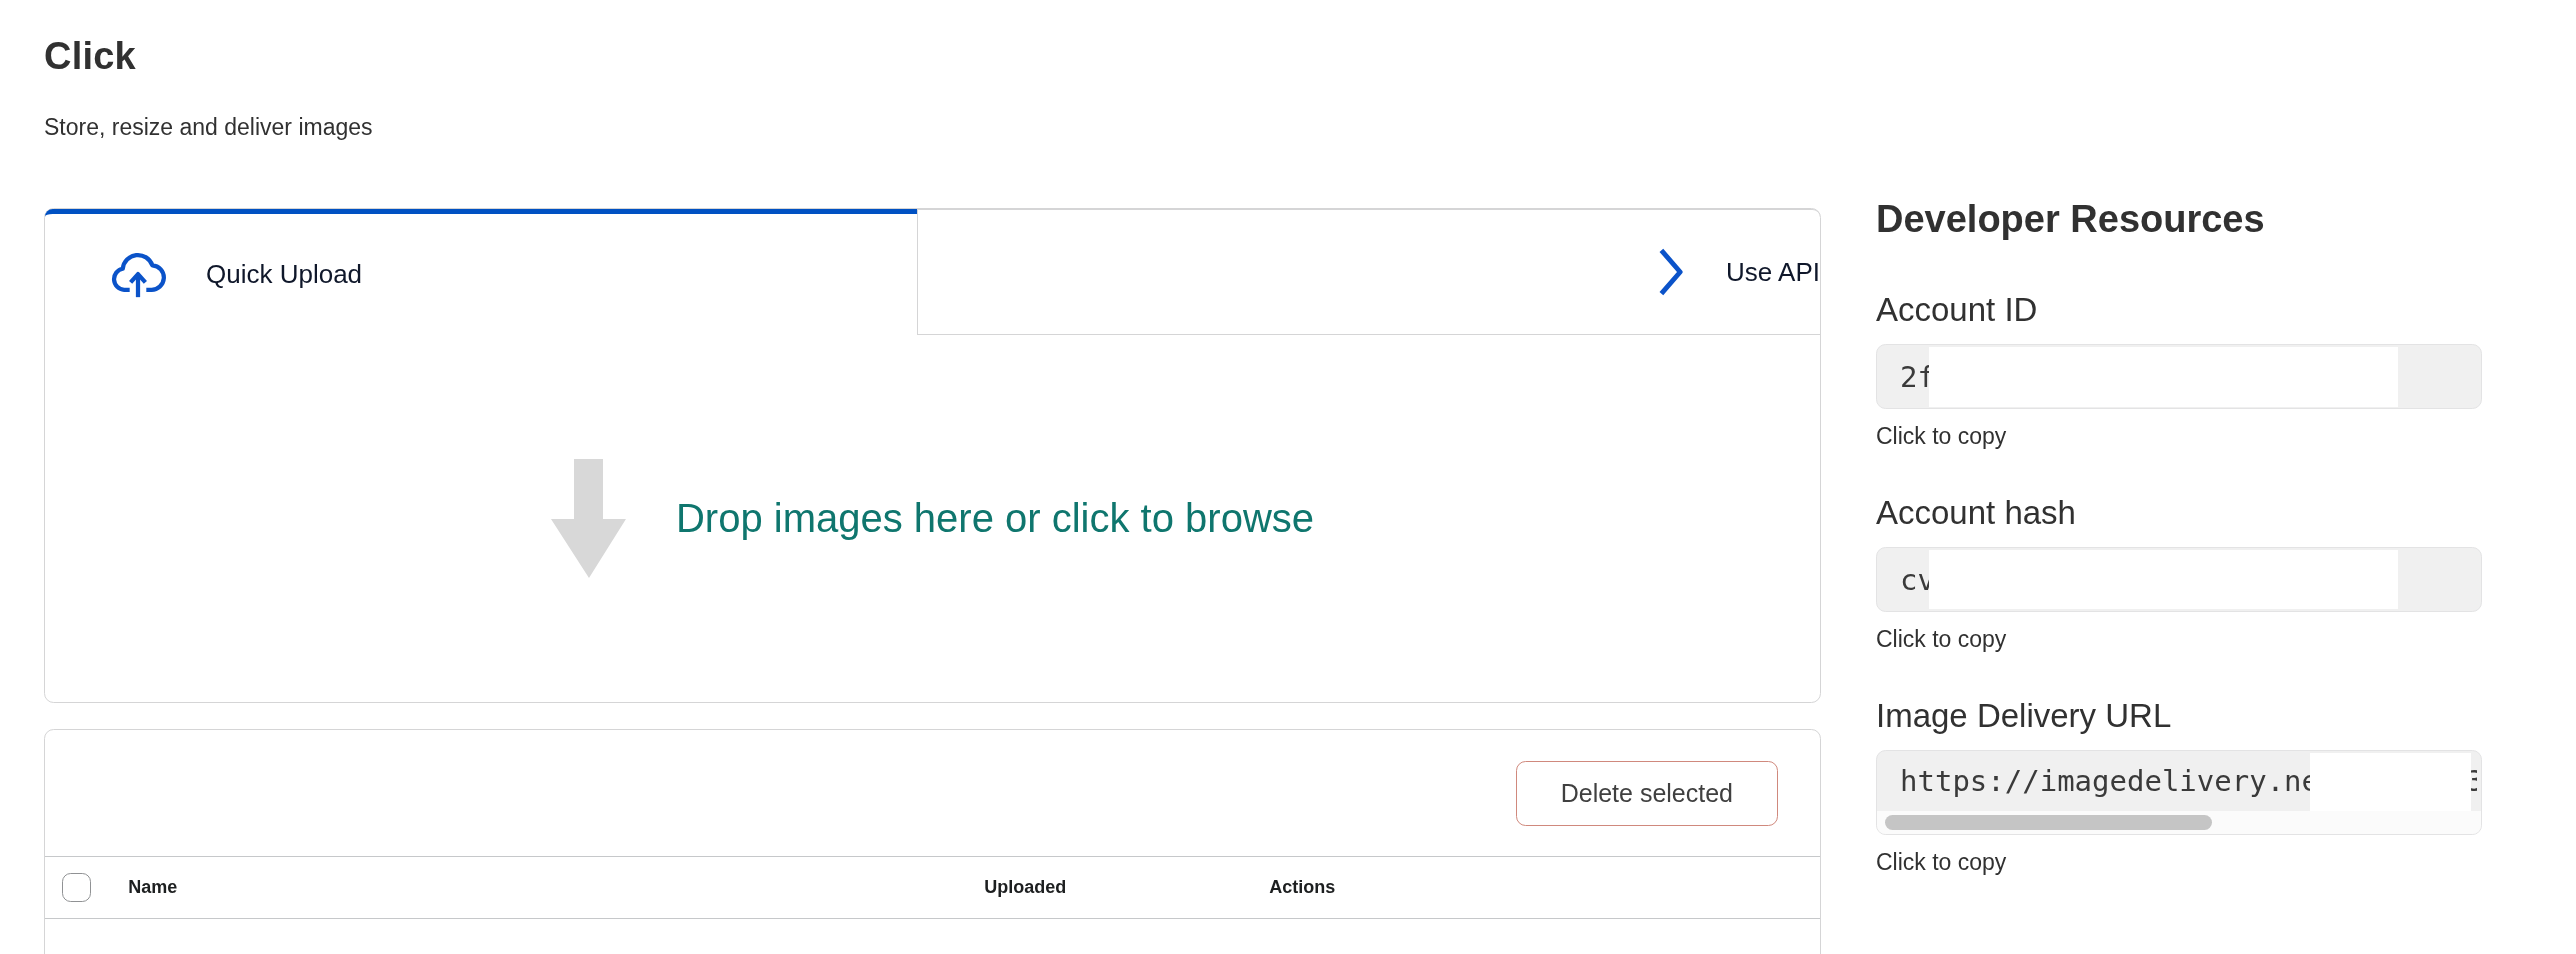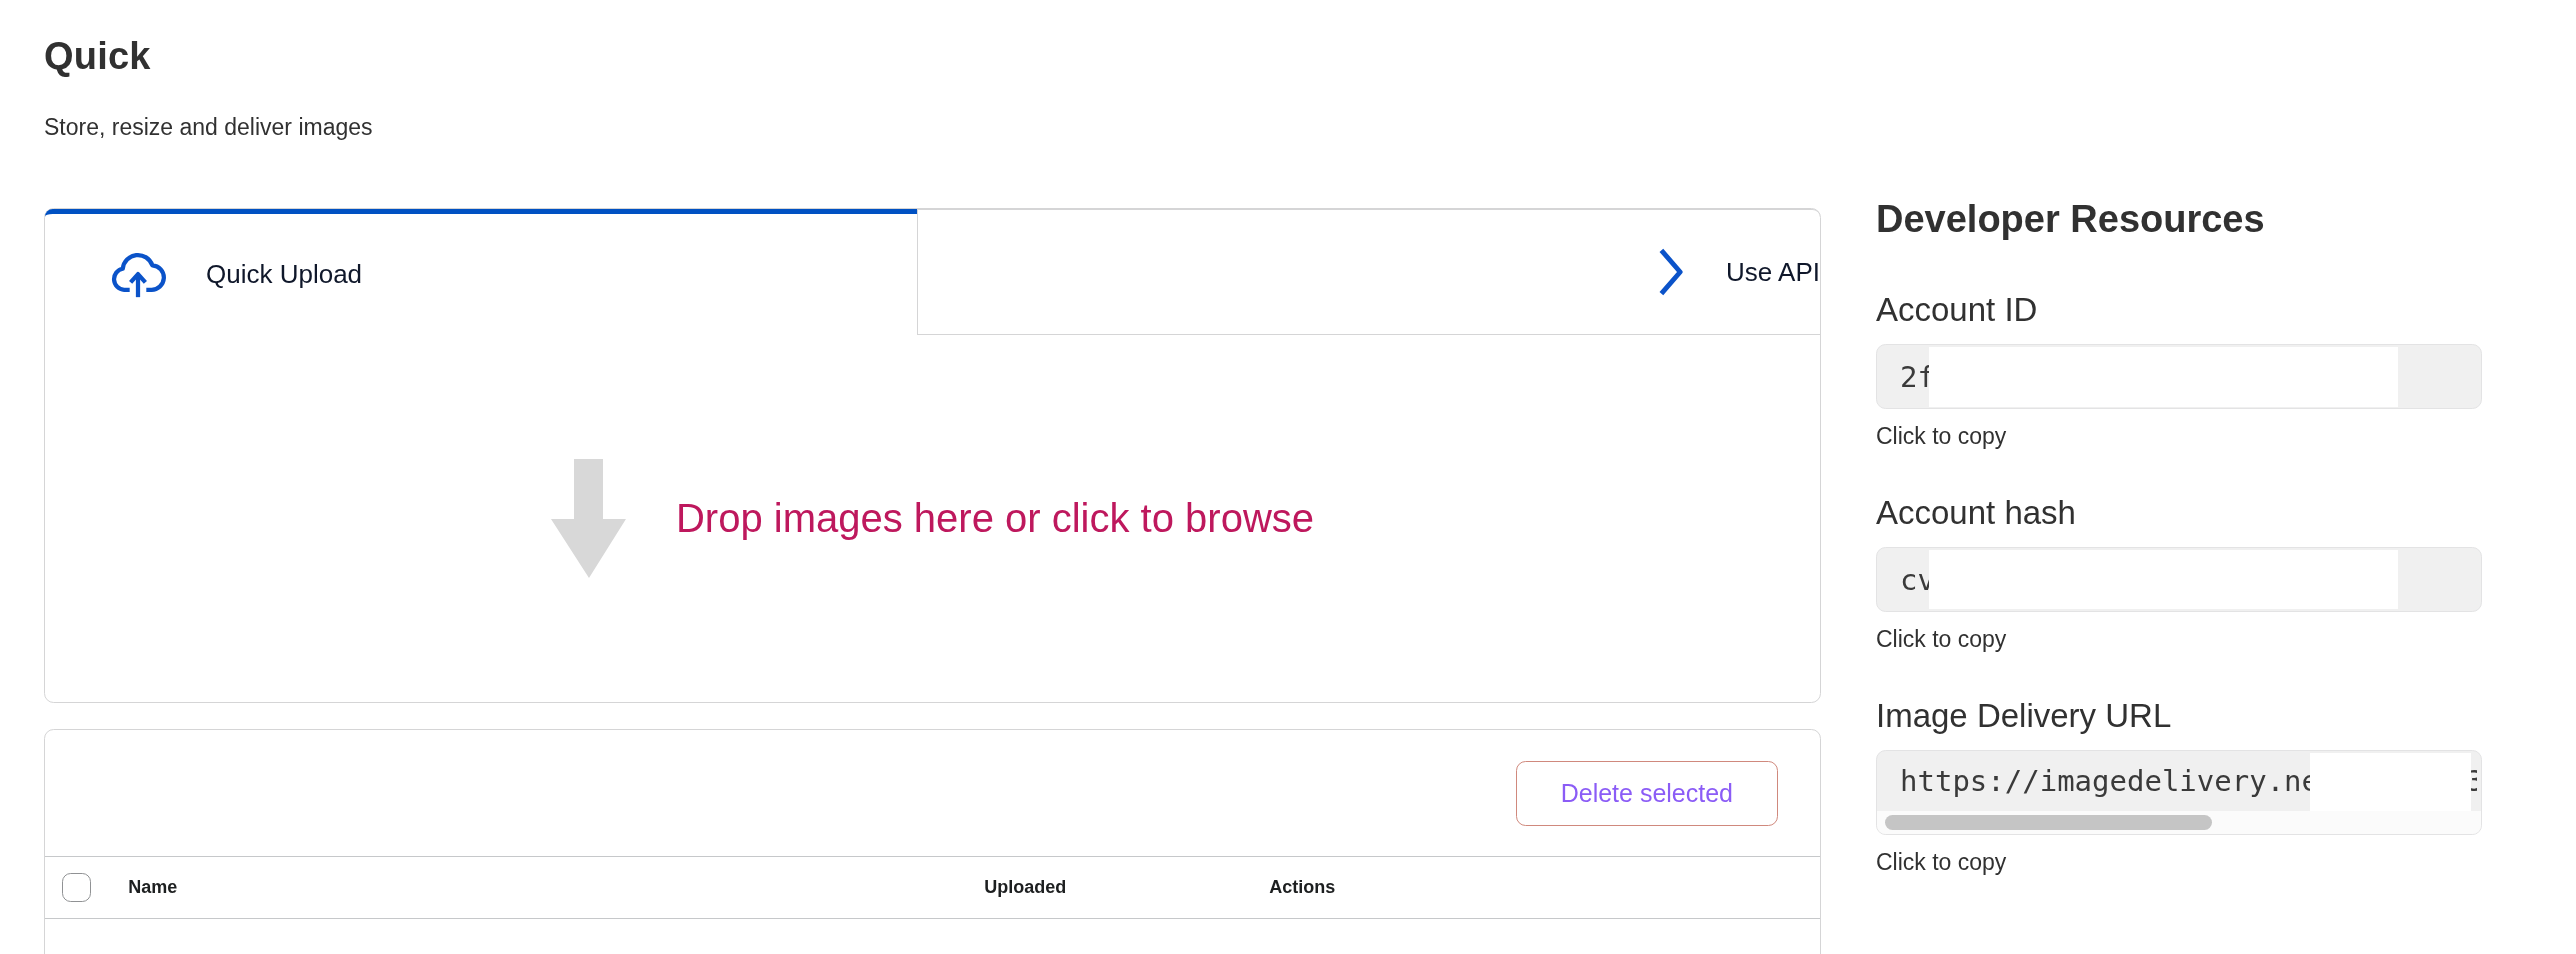--- a/index.html
+++ b/index.html
@@ -21,31 +21,31 @@
   .tab.active { width:872px; border-top:5.8px solid #0051c3; border-radius:7.7px 0 0 0; padding-left:63px; }
   .tab.inactive { flex:1; border-top:1.9px solid #d5d5d6; border-bottom:1.9px solid #d5d5d6;
                   border-left:1.9px solid #d5d5d6; border-radius:0 7.7px 0 0; padding-left:81px;justify-content:flex-end; }
   .tab-label { font-size:26px; color:#0f172a; margin-left:38px; }
   .tab .icon { display:inline-flex; }
 
   
   .dropzone { height:367px; display:flex; align-items:center; justify-content:center; cursor:pointer; }
   .drop-arrow { width:75px; height:119px; background:#d8d8d8; margin-right:50px;
                 clip-path:polygon(23px 0, 52px 0, 52px 60px, 75px 60px, 38px 119px, 0 60px, 23px 60px); }
-  .drop-label { font-size:40px; color:#be185d; }
+  .drop-label { font-size:40px; color:#0f766e; }
 
   
   .table-card { margin-top:26px; width:1777px; height:231px;
                 border:1.9px solid #d5d5d6; border-radius:9.6px 9.6px 0 0; background:#fff; }
   .actions-row { height:126px; display:flex; align-items:center; justify-content:flex-end;
                  padding-right:42px; gap:15.4px; }
   .btn { height:65px; padding:0 44px; background:#fff; border-radius:9.6px;
          font-size:25px; font-family:"Liberation Sans", sans-serif; cursor:pointer; }
   .btn.export { border:1.9px solid #9fb3e2; color:#89a3d8; }
-  .btn.delete { border:1.9px solid #d0897d; color:#8b5cf6; }
+  .btn.delete { border:1.9px solid #d0897d; color:#404040; }
   .thead { height:63px; border-top:1.9px solid #c6c8ca; border-bottom:1.9px solid #c6c8ca;
            display:flex; align-items:center; }
   .checkbox { width:29px; height:29px; border:1.9px solid #909294; border-radius:8.7px;
               margin-left:17.3px; margin-right:37px; flex:none; cursor:pointer; background:#fff; }
   .th { font-size:18px; font-weight:700; color:#1d1f20; }
   .th.name { width:856px; }
   .th.up { width:285px; }
 
   
   .sidebar h2 { font-size:38px; font-weight:700; color:#313131; margin-bottom:50px; }
@@ -65,21 +65,21 @@
   .hthumb { position:absolute; left:7.7px; top:3.8px; width:327px; height:15.4px;
             border-radius:7.7px; background:#c5c5c5; cursor:pointer; }
   .hint { font-size:23px; color:#313131; margin-top:13.5px; }
 </style>
 </head>
 <body>
 
 <div class="page" data-name="images-page">
   <div class="main" data-name="main-column">
 
-    <h1 data-name="page-title">Quick</h1>
+    <h1 data-name="page-title">Click</h1>
     <p class="subtitle" data-name="page-subtitle">Store, resize and deliver images</p>
 
     <section class="upload-card" data-name="upload-card">
       <div class="tabrow" data-name="tab-row">
         <div class="tab active" data-name="tab-quick-upload">
           <span class="icon" data-name="cloud-upload-icon">
             <svg width="60" height="48" viewBox="0 0 64 52" fill="none">
               <path d="M23,42 H17 A11.5,11.5 0 0 1 15.5,19.2 A16.5,16.5 0 0 1 47.5,15.5 A10.5,10.5 0 0 1 46,42 H41" stroke="#0b53c9" stroke-width="4.6" stroke-linejoin="round"></path>
               <path d="M32,50 V28" stroke="#0b53c9" stroke-width="4.6"></path>
               <path d="M24,34 L32,25 L40,34" stroke="#0b53c9" stroke-width="4.6" stroke-linejoin="round" fill="none"></path>

